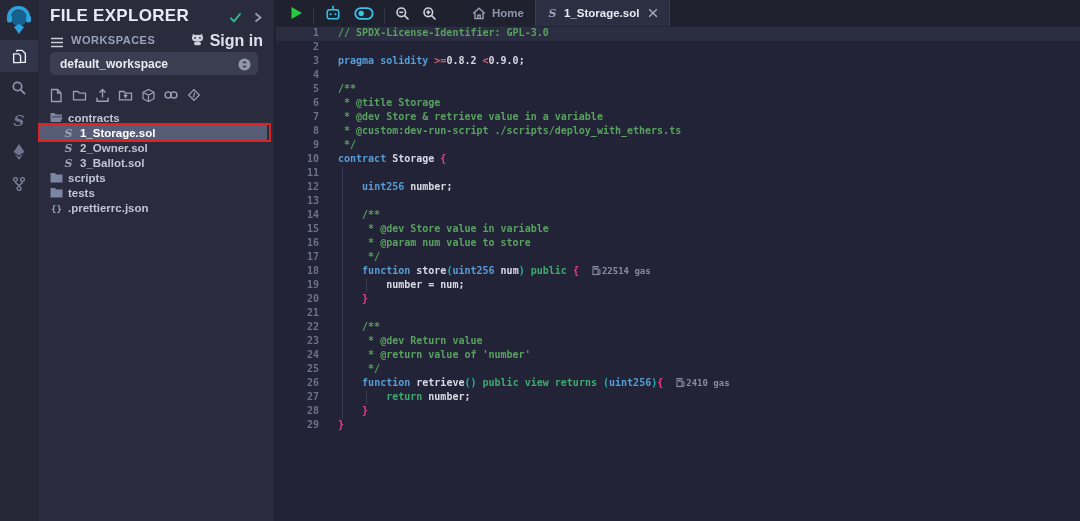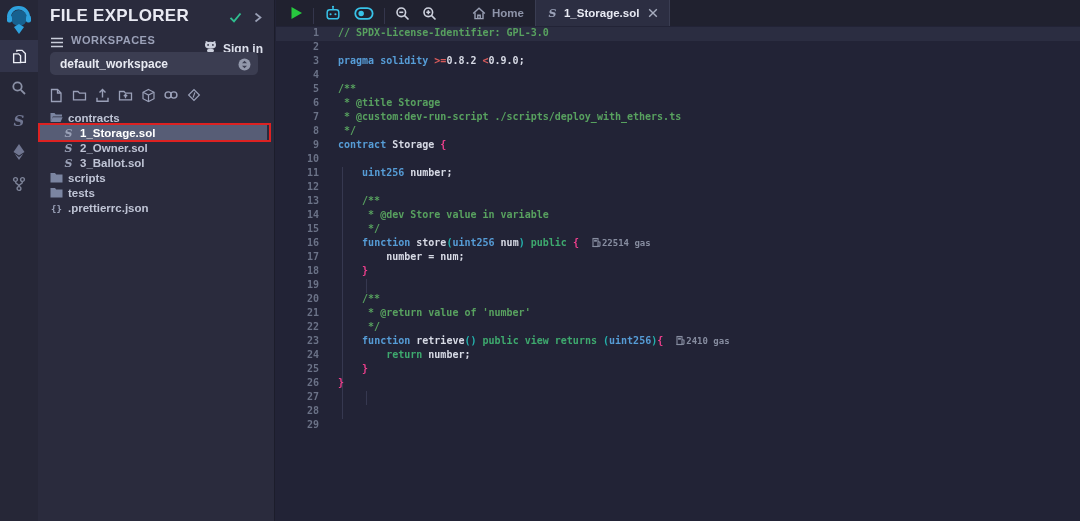--- a/index.html
+++ b/index.html
@@ -24,22 +24,22 @@
   .fe-header { position:absolute; top:5px; left:0; right:0; height:20px; }
   .fe-title { position:absolute; left:12px; top:1px; font-size:17px; font-weight:bold;
     color:#e9eaf3; letter-spacing:.3px; }
   .fe-check { position:absolute; right:32px; top:4px; cursor:pointer; }
   .fe-chevron { position:absolute; right:12px; top:4px; cursor:pointer; }
 
   .ws-row { position:absolute; top:31px; left:0; right:0; height:18px; }
   .ws-menu { position:absolute; left:12px; top:3px; cursor:pointer; }
   .ws-label { position:absolute; left:33px; top:3px; font-size:11px; font-weight:bold;
     color:#9ba1b8; letter-spacing:.5px; }
-  .signin { position:absolute; right:11px; top:1px; display:flex; align-items:flex-end; gap:5px;
-    font-size:12px; font-weight:bold; color:#dde0ec; cursor:pointer;margin-top:8px; }
+  .signin { position:absolute; right:11px; top:1px; display:flex; align-items:flex-start; gap:5px;
+    font-size:16px; font-weight:bold; color:#dde0ec; cursor:pointer; }
 
   .ws-dropdown { position:absolute; top:52px; left:12px; width:208px; height:23px;
     background:#3b3d51; border-radius:5px; display:flex; align-items:center; cursor:pointer; }
   .ws-dropdown .ws-val { margin-left:10px; font-size:12px; font-weight:bold; color:#e8eaf2; }
   .ws-stepper { position:absolute; right:7px; top:5px; }
 
   .fe-toolbar { position:absolute; top:87px; left:10px; display:flex; gap:7px; align-items:center; }
   .fe-tool { width:16px; height:16px; display:flex; align-items:center; justify-content:center; cursor:pointer; }
 
   .fe-tree { position:absolute; top:110px; left:0; right:0; }
@@ -366,39 +366,42 @@
           <div class="gut-num">28</div>
           <div class="gut-num">29</div>
         </div>
       <div class="code-lines" id="codeLines">
           <div class="code-line"><span class="tk-cm">// SPDX-License-Identifier: GPL-3.0</span></div>
           <div class="code-line"></div>
           <div class="code-line"><span class="tk-kw">pragma solidity </span><span class="tk-op">&gt;=</span><span class="tk-tx">0.8.2 </span><span class="tk-op">&lt;</span><span class="tk-tx">0.9.0;</span></div>
           <div class="code-line"></div>
           <div class="code-line"><span class="tk-cm">/**</span></div>
           <div class="code-line"><span class="tk-cm"> * @title Storage</span></div>
+          <div class="code-line"><span class="tk-cm"> * @dev Store &amp; retrieve value in a variable</span></div>
           <div class="code-line"><span class="tk-cm"> * @custom:dev-run-script ./scripts/deploy_with_ethers.ts</span></div>
           <div class="code-line"><span class="tk-cm"> */</span></div>
           <div class="code-line"><span class="tk-kw">contract</span><span class="tk-tx"> Storage </span><span class="tk-br">{</span></div>
           <div class="code-line"></div>
           <div class="code-line"><span class="tk-tx">    </span><span class="tk-kw">uint256</span><span class="tk-tx"> number;</span></div>
           <div class="code-line"></div>
           <div class="code-line"><span class="tk-cm">    /**</span></div>
           <div class="code-line"><span class="tk-cm">     * @dev Store value in variable</span></div>
+          <div class="code-line"><span class="tk-cm">     * @param num value to store</span></div>
           <div class="code-line"><span class="tk-cm">     */</span></div>
           <div class="code-line"><span class="tk-tx">    </span><span class="tk-kw">function</span><span class="tk-tx"> store</span><span class="tk-pr">(</span><span class="tk-kw">uint256</span><span class="tk-tx"> num</span><span class="tk-pr">)</span><span class="tk-tx"> </span><span class="tk-grn">public</span><span class="tk-tx"> </span><span class="tk-br">{</span><span class="gas-badge"><svg width="10" height="11" viewBox="0 0 10 11" fill="none" stroke="#878da0" stroke-width="1.1">
                 <rect x="1" y="1.5" width="5" height="8"></rect>
                 <rect x="2.1" y="2.7" width="2.8" height="2" fill="#878da0" stroke="none"></rect>
                 <path d="M6 4.5 l2 0.7 v3.3 a0.9 0.9 0 0 1 -1.8 0"></path>
                 <path d="M0.5 9.5 h6"></path>
               </svg><span>22514 gas</span></span></div>
           <div class="code-line"><span class="tk-tx">        number = num;</span></div>
           <div class="code-line"><span class="tk-tx">    </span><span class="tk-br">}</span></div>
           <div class="code-line"></div>
           <div class="code-line"><span class="tk-cm">    /**</span></div>
+          <div class="code-line"><span class="tk-cm">     * @dev Return value</span></div>
           <div class="code-line"><span class="tk-cm">     * @return value of 'number'</span></div>
           <div class="code-line"><span class="tk-cm">     */</span></div>
           <div class="code-line"><span class="tk-tx">    </span><span class="tk-kw">function</span><span class="tk-tx"> retrieve</span><span class="tk-pr">()</span><span class="tk-tx"> </span><span class="tk-grn">public</span><span class="tk-tx"> </span><span class="tk-grn">view</span><span class="tk-tx"> </span><span class="tk-grn">returns</span><span class="tk-tx"> </span><span class="tk-pr">(</span><span class="tk-kw">uint256</span><span class="tk-pr">)</span><span class="tk-br">{</span><span class="gas-badge"><svg width="10" height="11" viewBox="0 0 10 11" fill="none" stroke="#878da0" stroke-width="1.1">
                 <rect x="1" y="1.5" width="5" height="8"></rect>
                 <rect x="2.1" y="2.7" width="2.8" height="2" fill="#878da0" stroke="none"></rect>
                 <path d="M6 4.5 l2 0.7 v3.3 a0.9 0.9 0 0 1 -1.8 0"></path>
                 <path d="M0.5 9.5 h6"></path>
               </svg><span>2410 gas</span></span></div>
           <div class="code-line"><span class="tk-tx">        </span><span class="tk-grn">return</span><span class="tk-tx"> number;</span></div>
           <div class="code-line"><span class="tk-tx">    </span><span class="tk-br">}</span></div>

